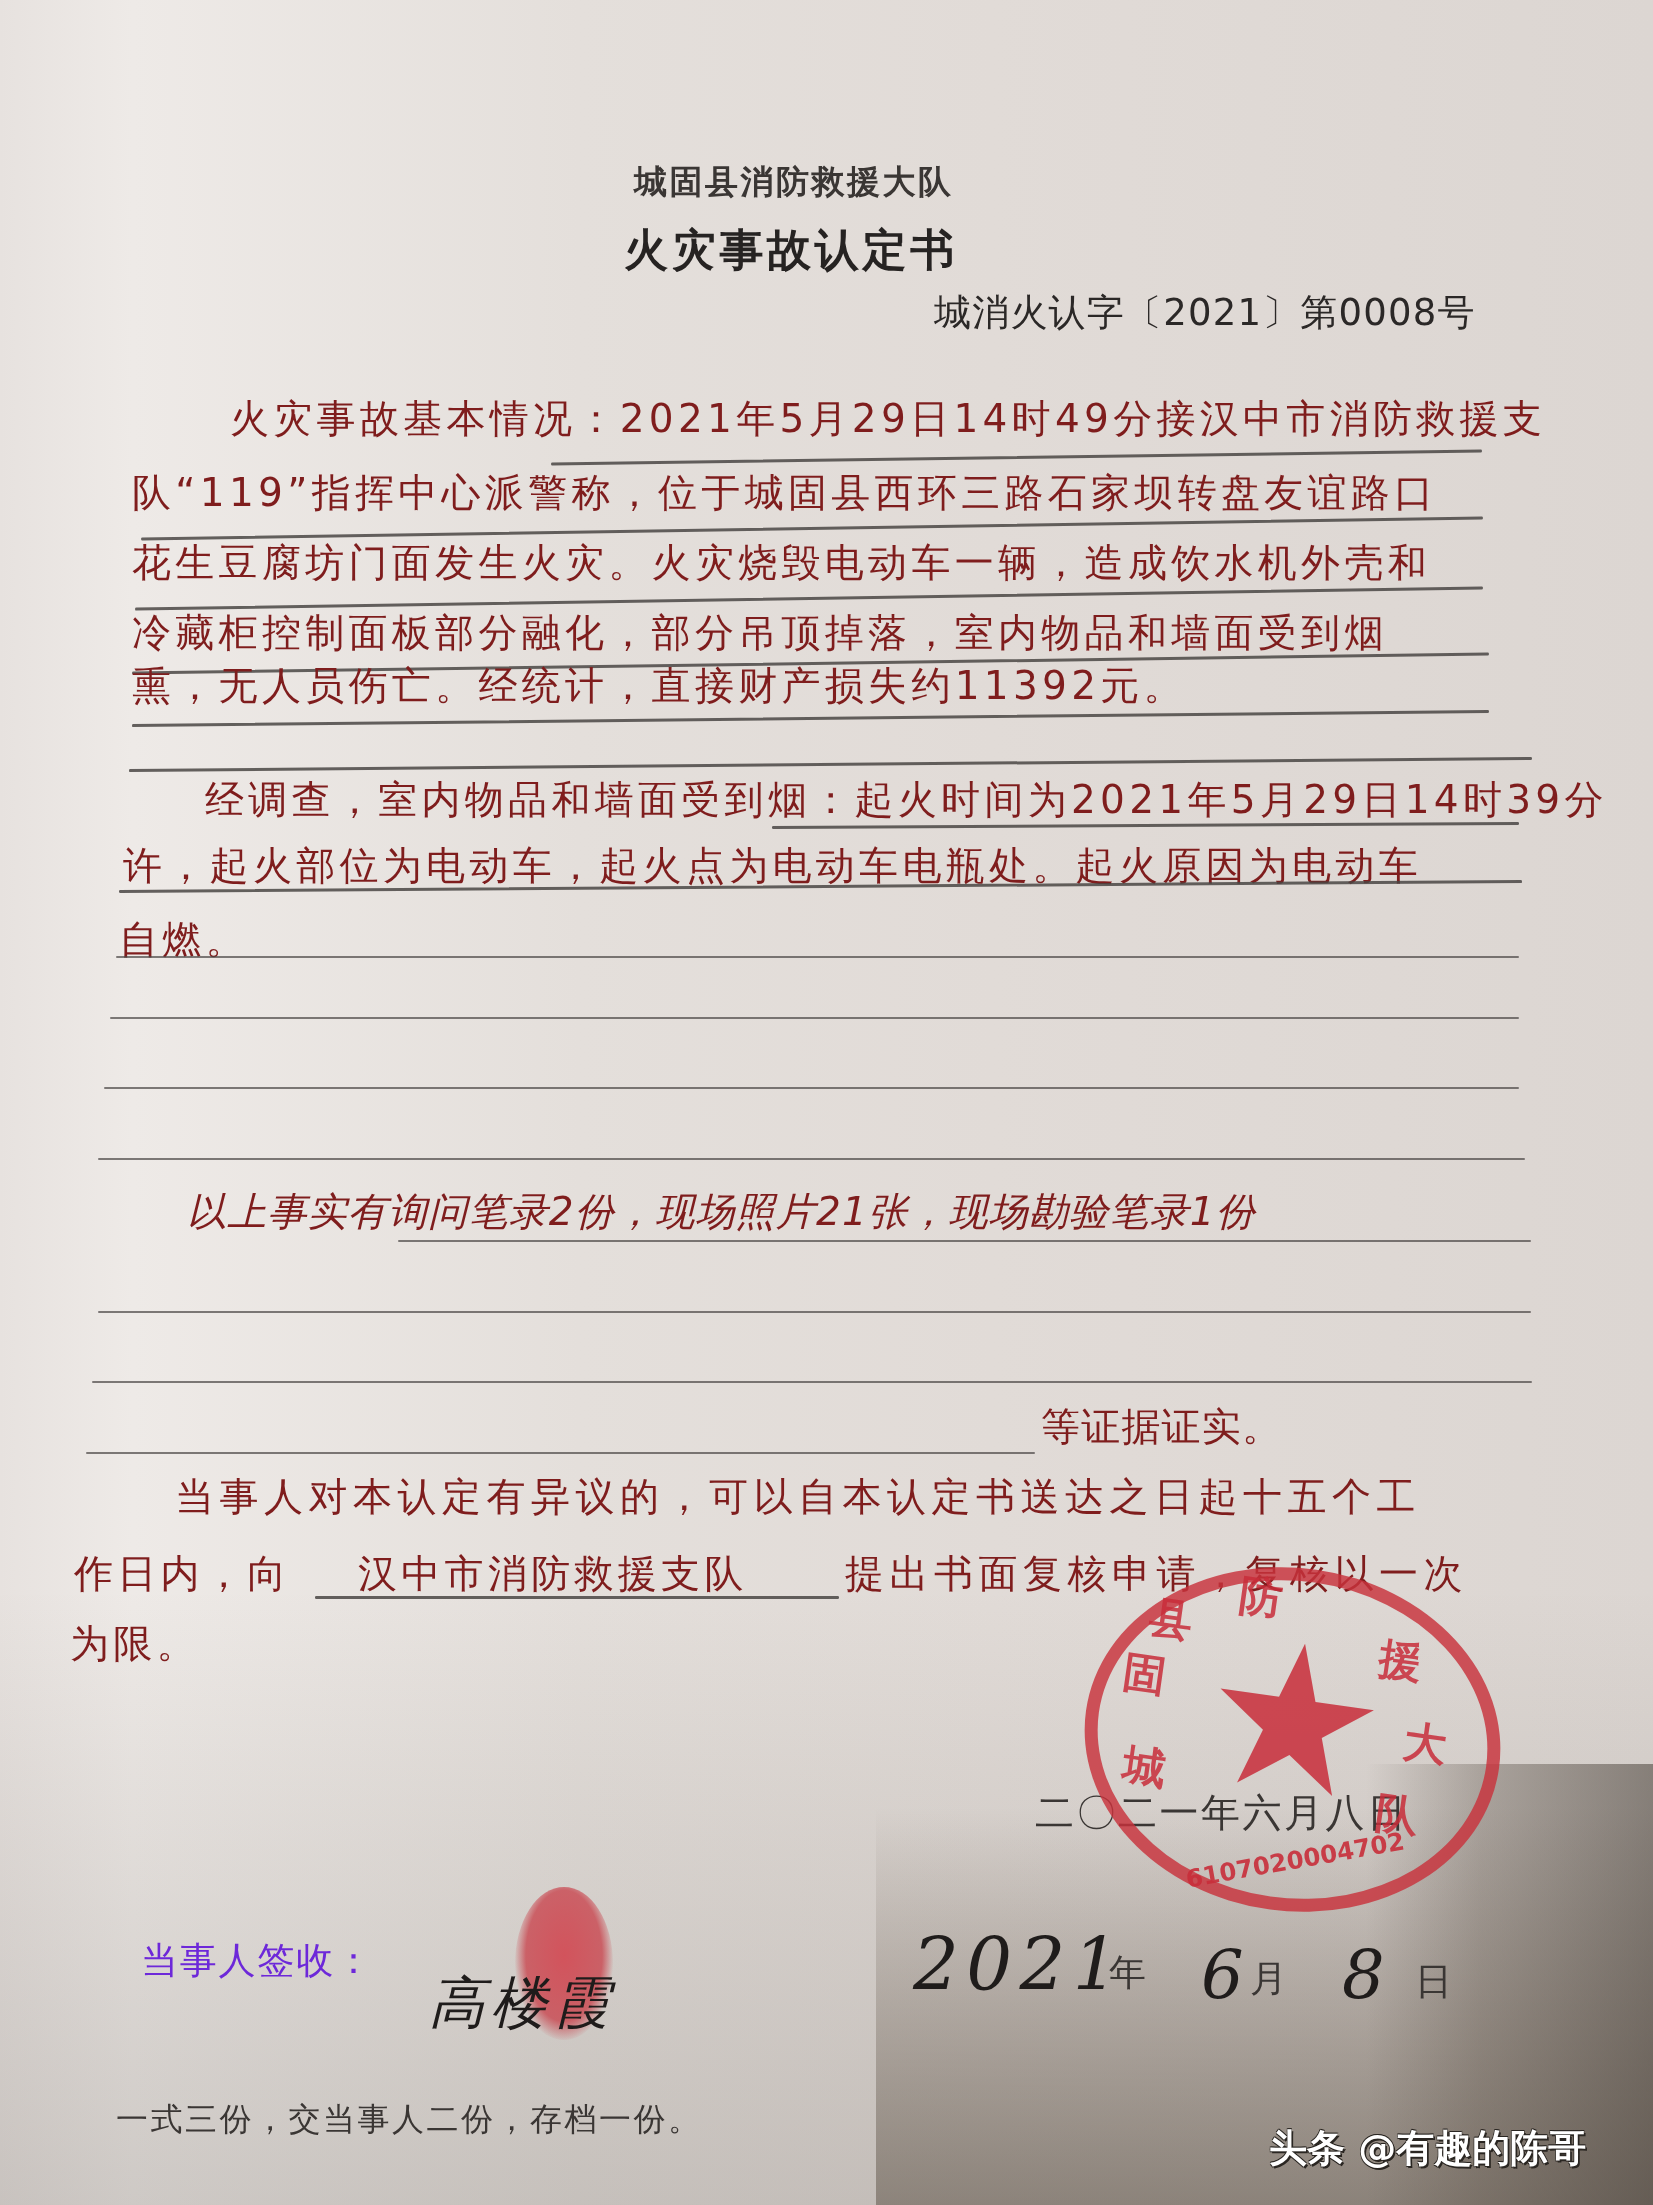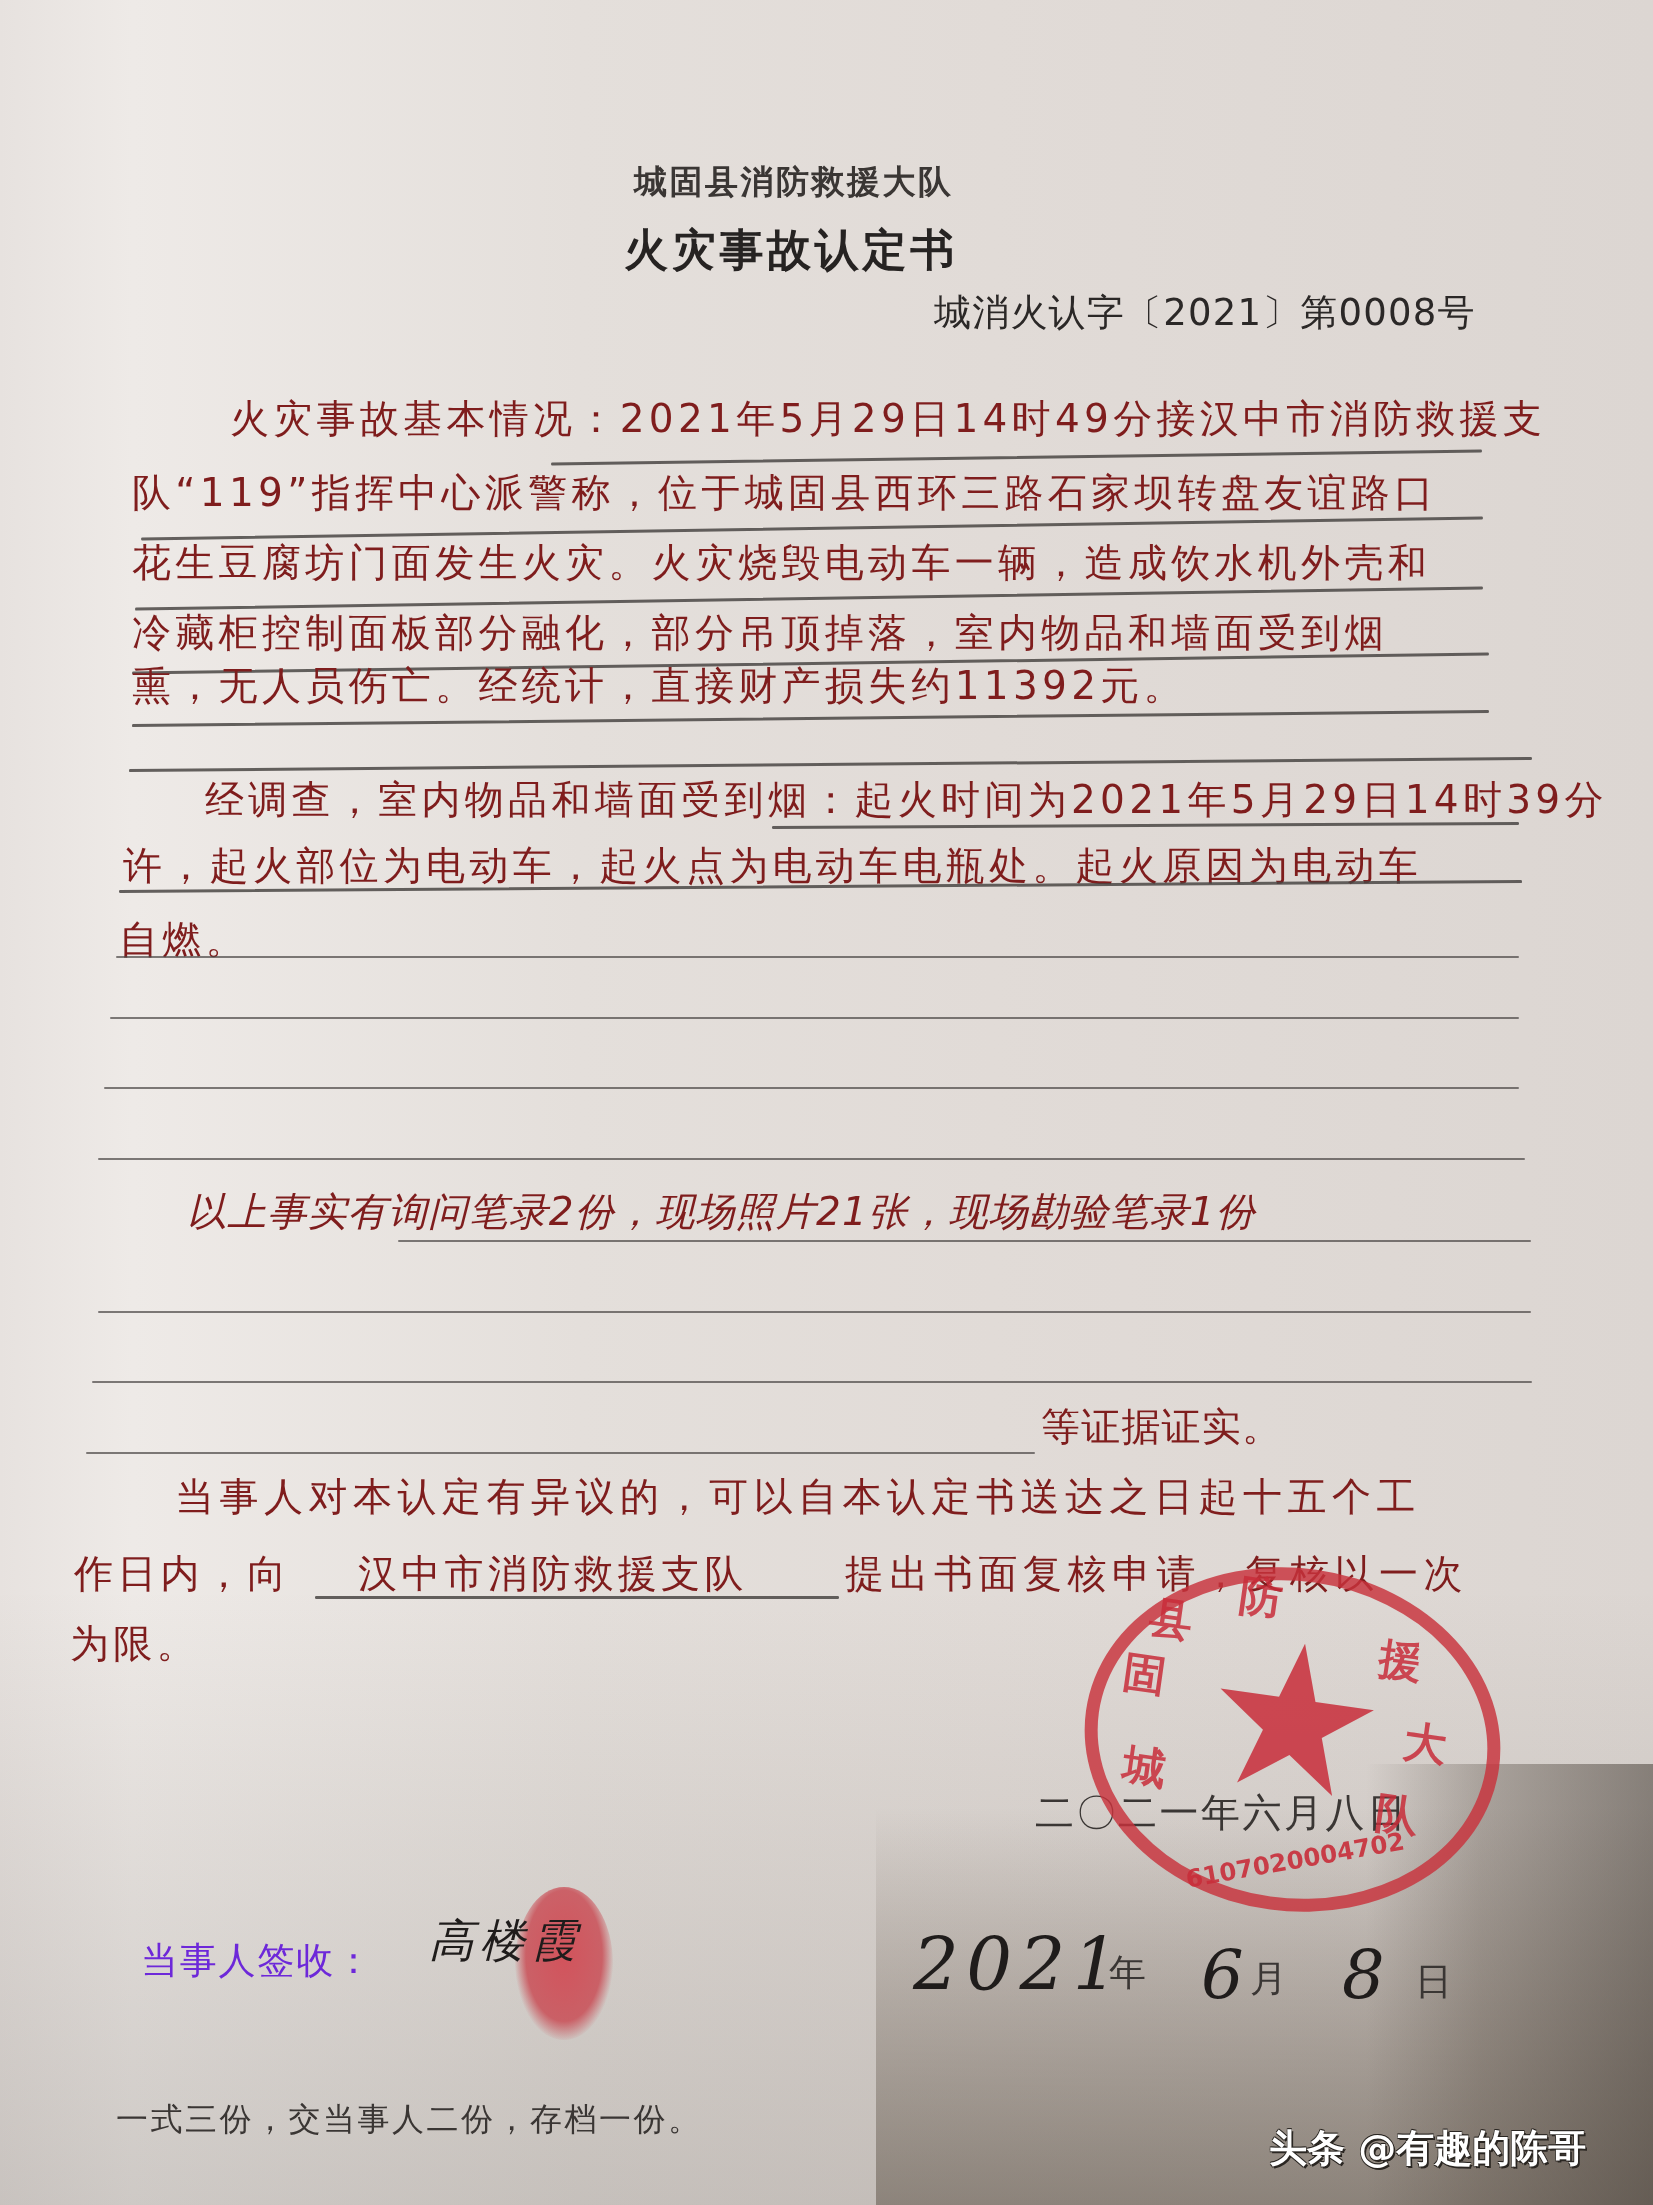--- a/index.html
+++ b/index.html
@@ -114,21 +114,21 @@
   <span class="ring-text" style="left:123px; top:-6.1px;">防</span>
   <span class="ring-text" style="left:270px; top:37px;">援</span>
   <span class="ring-text" style="left:306px; top:116px;">大</span>
   <span class="ring-text" style="left:288px; top:190px;">队</span>
   <span class="ring-text" style="left:31px; top:178px;">城</span>
   <span class="code">6107020004702</span>
 </div>
 
 <div class="txt" style="left:141px; top:1936px; font-size:37px; letter-spacing:1.8px; color:#6d28d9;">当事人签收：</div>
 <div class="thumbprint"></div>
-<div class="txt hand" style="left:429px; top:1911px; font-size:45px; letter-spacing:6.1px;">高楼霞</div>
+<div class="txt hand" style="left:429px; top:1966px; font-size:56px; letter-spacing:6.1px;">高楼霞</div>
 <div class="txt hand" style="left:913px; top:1923px; font-size:72px; letter-spacing:7.4px;">2021</div>
 <div class="txt" style="left:1109px; top:1948px; font-size:37px; color:#3a3634;">年</div>
 <div class="txt hand" style="left:1201px; top:1936px; font-size:67px;">6</div>
 <div class="txt" style="left:1250px; top:1954px; font-size:37px; color:#3a3634;">月</div>
 <div class="txt hand" style="left:1342px; top:1936px; font-size:67px;">8</div>
 <div class="txt" style="left:1415px; top:1957px; font-size:37px; color:#3a3634;">日</div>
 
 <div class="txt" style="left:116px; top:2098px; font-size:32px; letter-spacing:2.5px; color:#3a3634;">一式三份，交当事人二份，存档一份。</div>
 
 <div class="watermark">头条 @有趣的陈哥</div>

